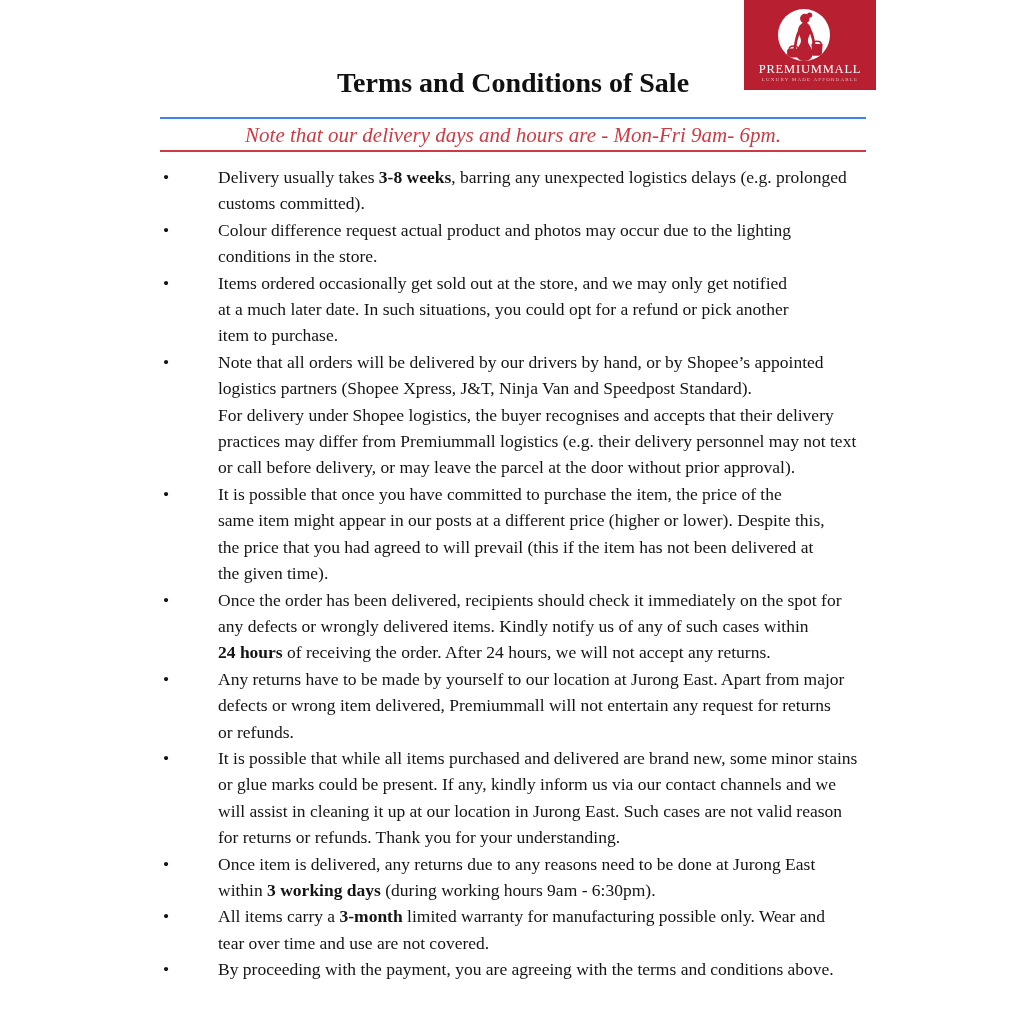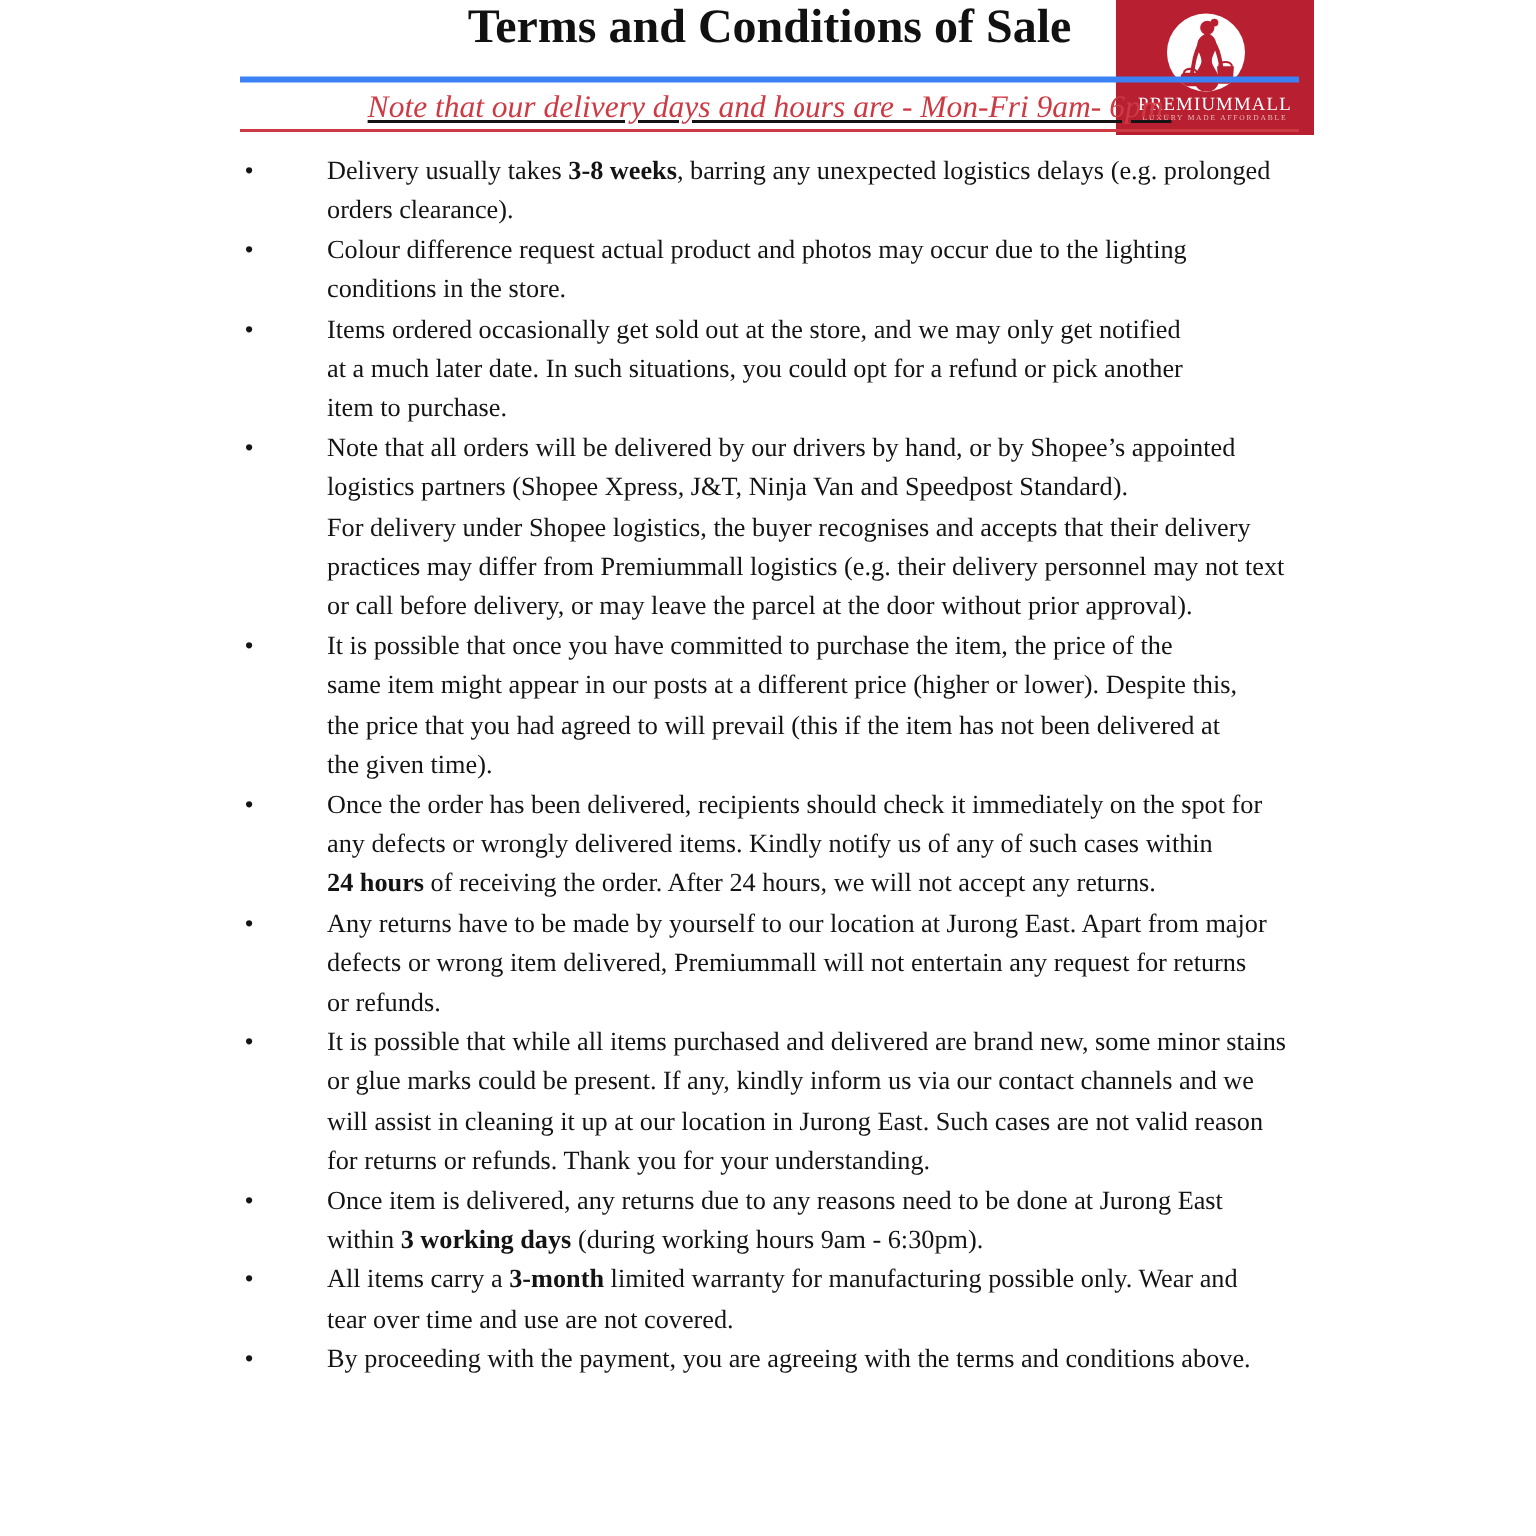--- a/index.html
+++ b/index.html
@@ -56,32 +56,32 @@
   }
 
   
   .content {
     position: absolute;
     left: 160px;
     top: 0;
     width: 706px;
   }
   .doc-title {
+    margin-top: 66px;
     text-align: center;
-    font-size: 32px;
+    font-size: 28px;
     line-height: 34px;
     font-weight: 700;
     color: #111111;
   }
   .note-band {
     margin-top: 17px;
-    border-top: 4px solid #3b82f6;
+    border-top: 2px solid #3b82f6;
     border-bottom: 2px solid #ce3a44;
     padding: 4px 0 3px 0;
-    text-decoration: underline;
   }
   .note-text {
     text-align: center;
     font-style: italic;
     font-size: 21px;
     line-height: 24px;
     color: #ce3a44;
   }
 
   
@@ -139,21 +139,21 @@
     <h1 class="doc-title">Terms and Conditions of Sale</h1>
 
     <div class="note-band">
       <div class="note-text">Note that our delivery days and hours are - Mon-Fri 9am- 6pm.</div>
     </div>
 
     <ul class="terms">
         <li class="term-item">
           <span class="term-bullet">•</span>
           <span class="term-line"><span>Delivery usually takes </span><b>3-8 weeks</b><span>, barring any unexpected logistics delays (e.g. prolonged</span></span>
-          <span class="term-line"><span>orders clearance).</span></span>
+          <span class="term-line"><span>customs committed).</span></span>
         </li>
         <li class="term-item">
           <span class="term-bullet">•</span>
           <span class="term-line"><span>Colour difference request actual product and photos may occur due to the lighting</span></span>
           <span class="term-line"><span>conditions in the store.</span></span>
         </li>
         <li class="term-item">
           <span class="term-bullet">•</span>
           <span class="term-line"><span>Items ordered occasionally get sold out at the store, and we may only get notified</span></span>
           <span class="term-line"><span>at a much later date. In such situations, you could opt for a refund or pick another</span></span>

